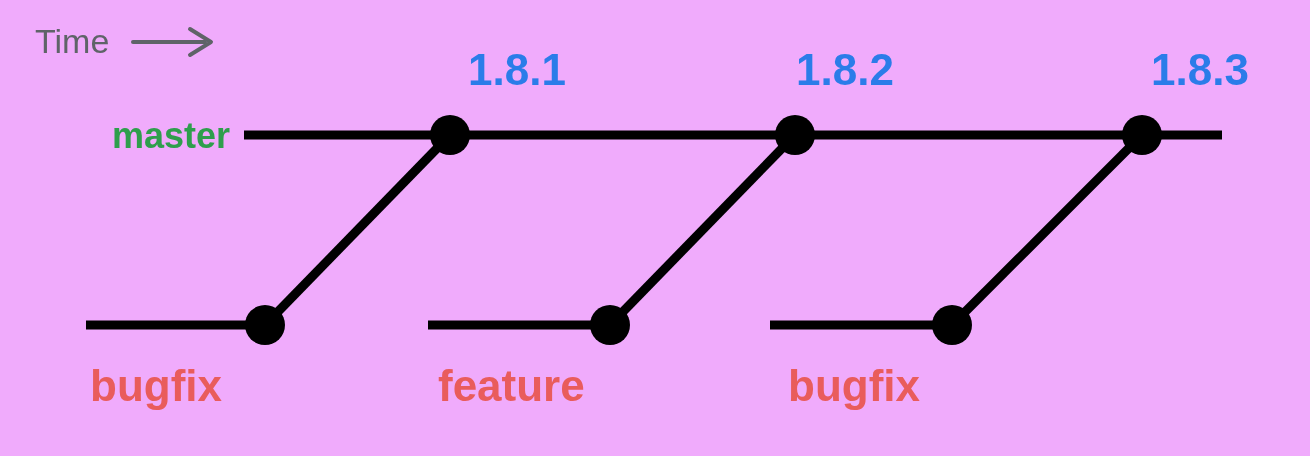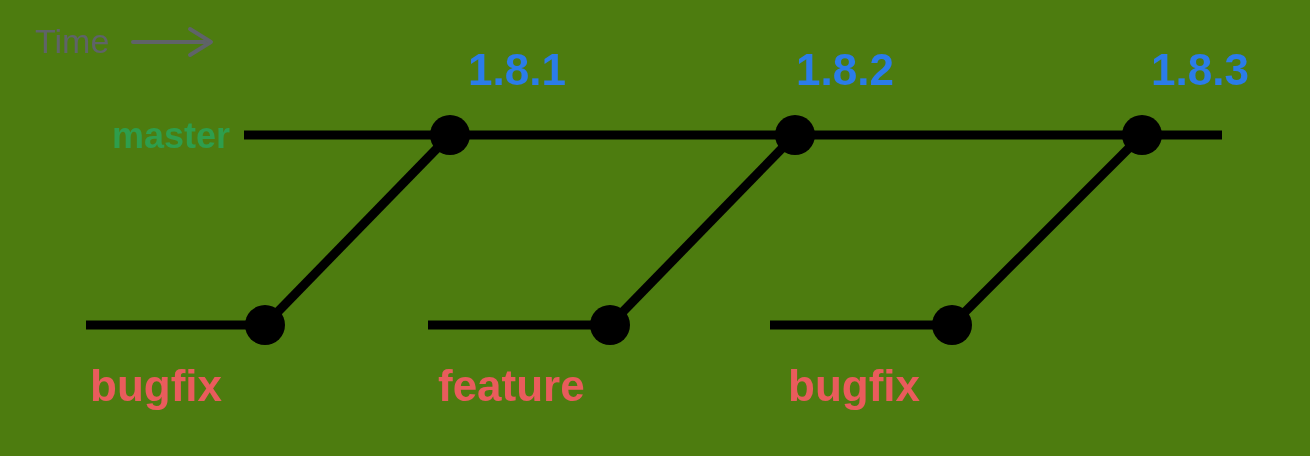--- a/index.html
+++ b/index.html
@@ -1,20 +1,20 @@
 <!DOCTYPE html>
 <html><head>
 <meta charset="utf-8">
 <style>
   html, body { margin: 0; padding: 0; background: #ffffff; }
   .canvas {
     position: relative;
     width: 1310px;
     height: 456px;
-    background: #4d7c0f;
+    background: #f0abfc;
     overflow: hidden;
   }
   svg { display: block; }
   text {
     font-family: "Liberation Sans", sans-serif;
     -webkit-user-select: none;
     user-select: none;
   }
   .time-lbl    { font-size: 34px; font-weight: 400; }
   .master-lbl  { font-size: 36px; font-weight: 700; }

